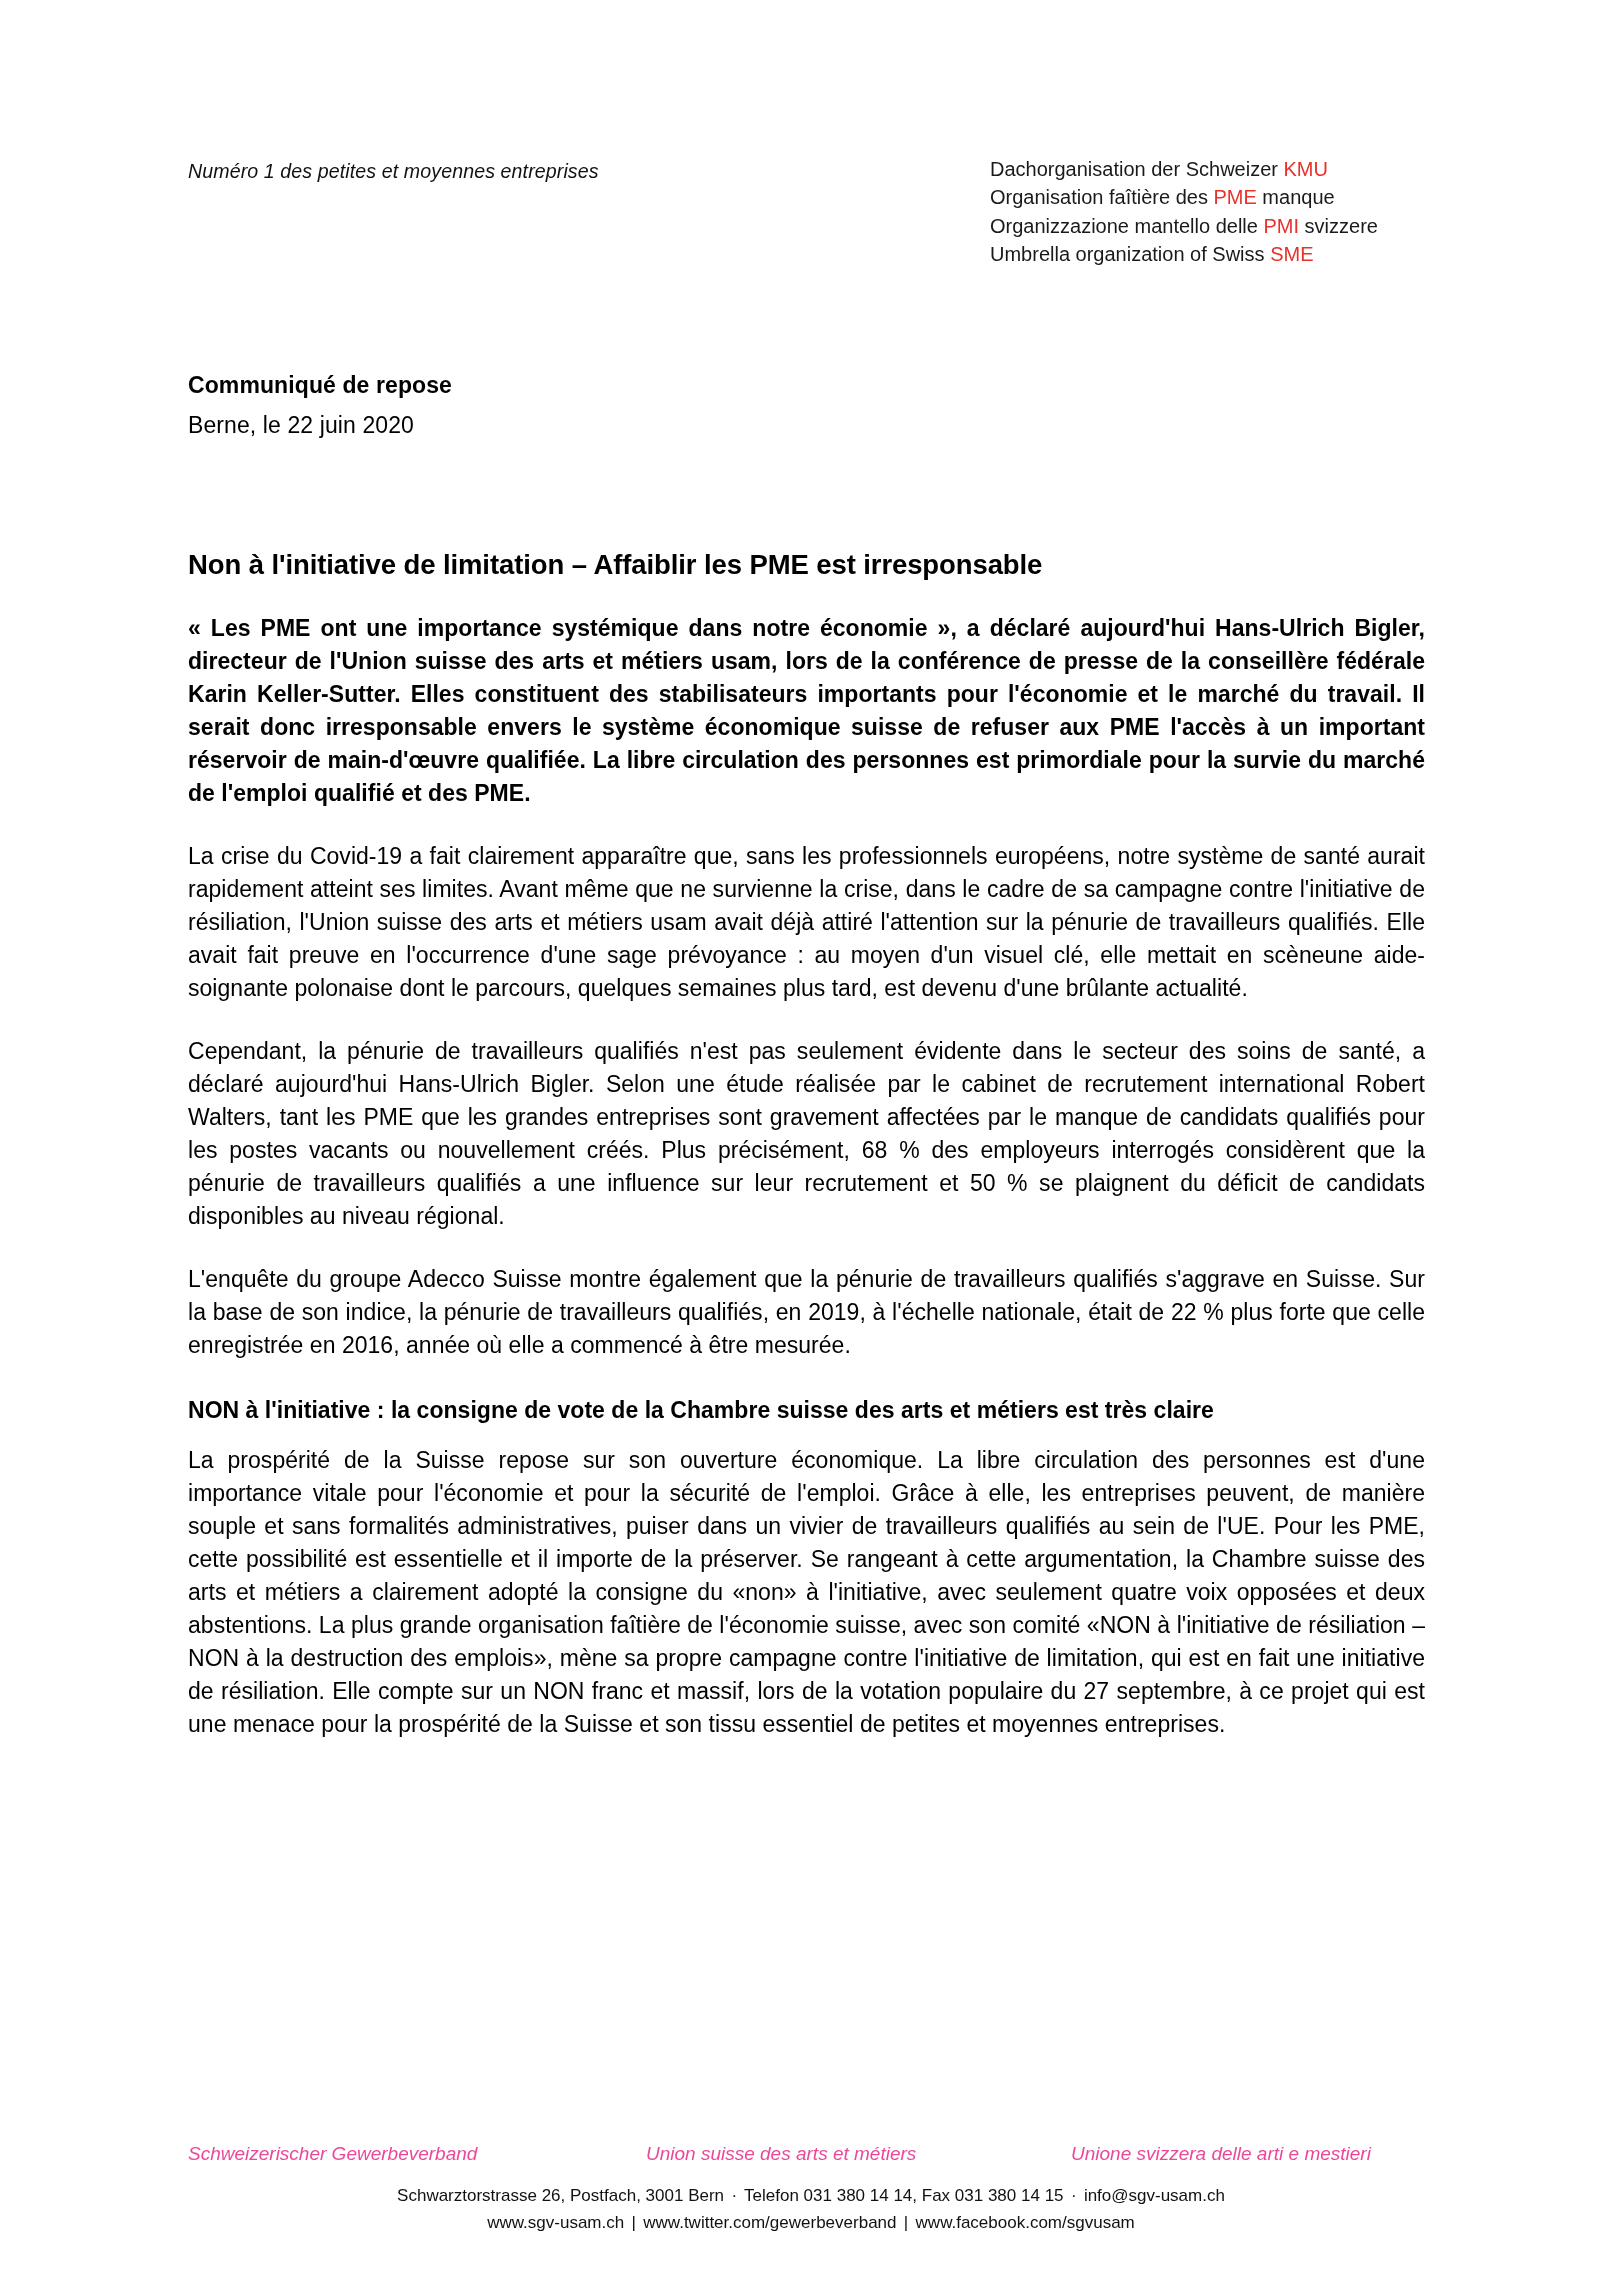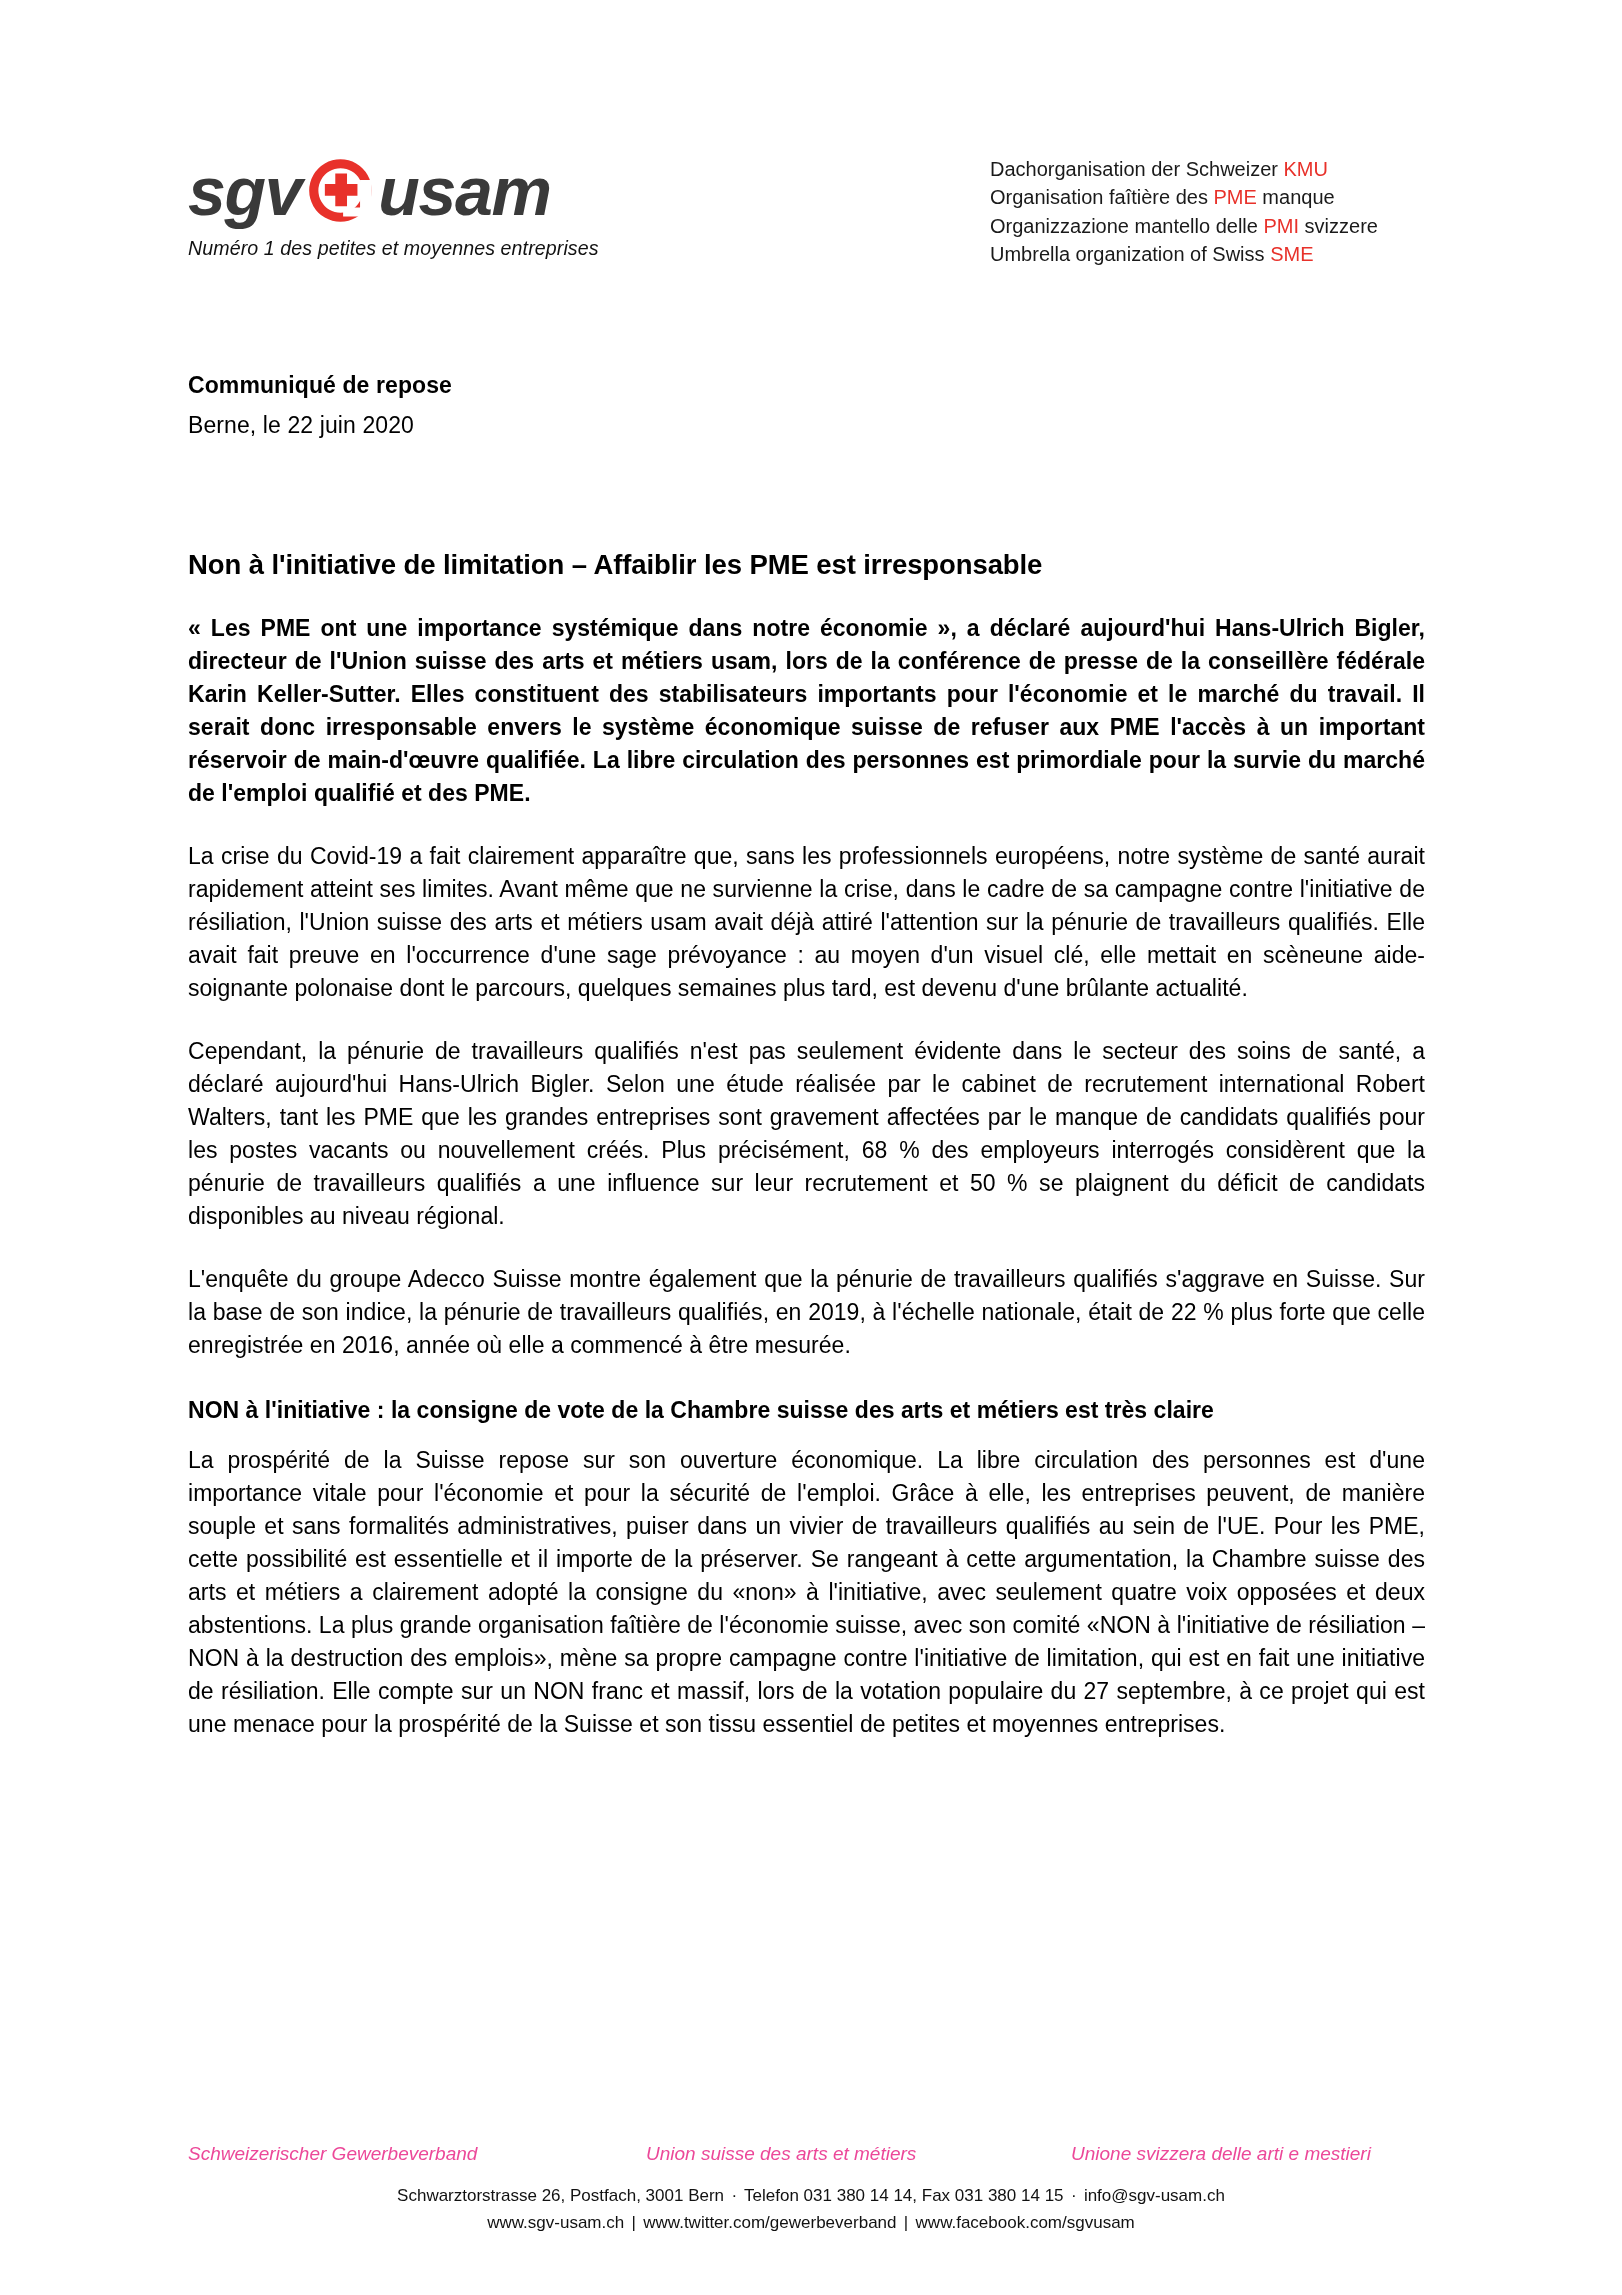--- a/index.html
+++ b/index.html
@@ -182,31 +182,20 @@
   .sep { display: inline-block; padding: 0 2.6px; }
 </style>
 </head>
 <body>
 
 <div class="page">
 
   <div class="header">
 
     <div class="logo-block">
-      <div class="logo-wordmark">
-        <span class="logo-sgv">sgv</span>
-        <span class="logo-mark">
-          <svg width="73" height="73" viewBox="0 0 112 112" aria-hidden="true">
-            <path d="M56 8 a48 48 0 1 1 -0.1 0 Z M56 22 a34 34 0 1 0 0.1 0 Z" fill="#e8312a" fill-rule="evenodd"></path>
-            <path d="M86 40 L104 40 L104 96 L60 96 L60 82 L86 82 Z" fill="#ffffff"></path>
-            <path d="M48 30 L66 30 L66 46 L82 46 L82 64 L66 64 L66 80 L48 80 L48 64 L32 64 L32 46 L48 46 Z" fill="#e8312a"></path>
-          </svg>
-        </span>
-        <span class="logo-usam">usam</span>
-      </div>
       <div class="logo-tagline">Numéro 1 des petites et moyennes entreprises</div>
     </div>
 
     <div class="org-lines">
       <div>
         <span>Dachorganisation der Schweizer </span><span class="accent">KMU</span><span></span>
       </div>
       <div>
         <span>Organisation faîtière des </span><span class="accent">PME</span><span> manque</span>
       </div>

